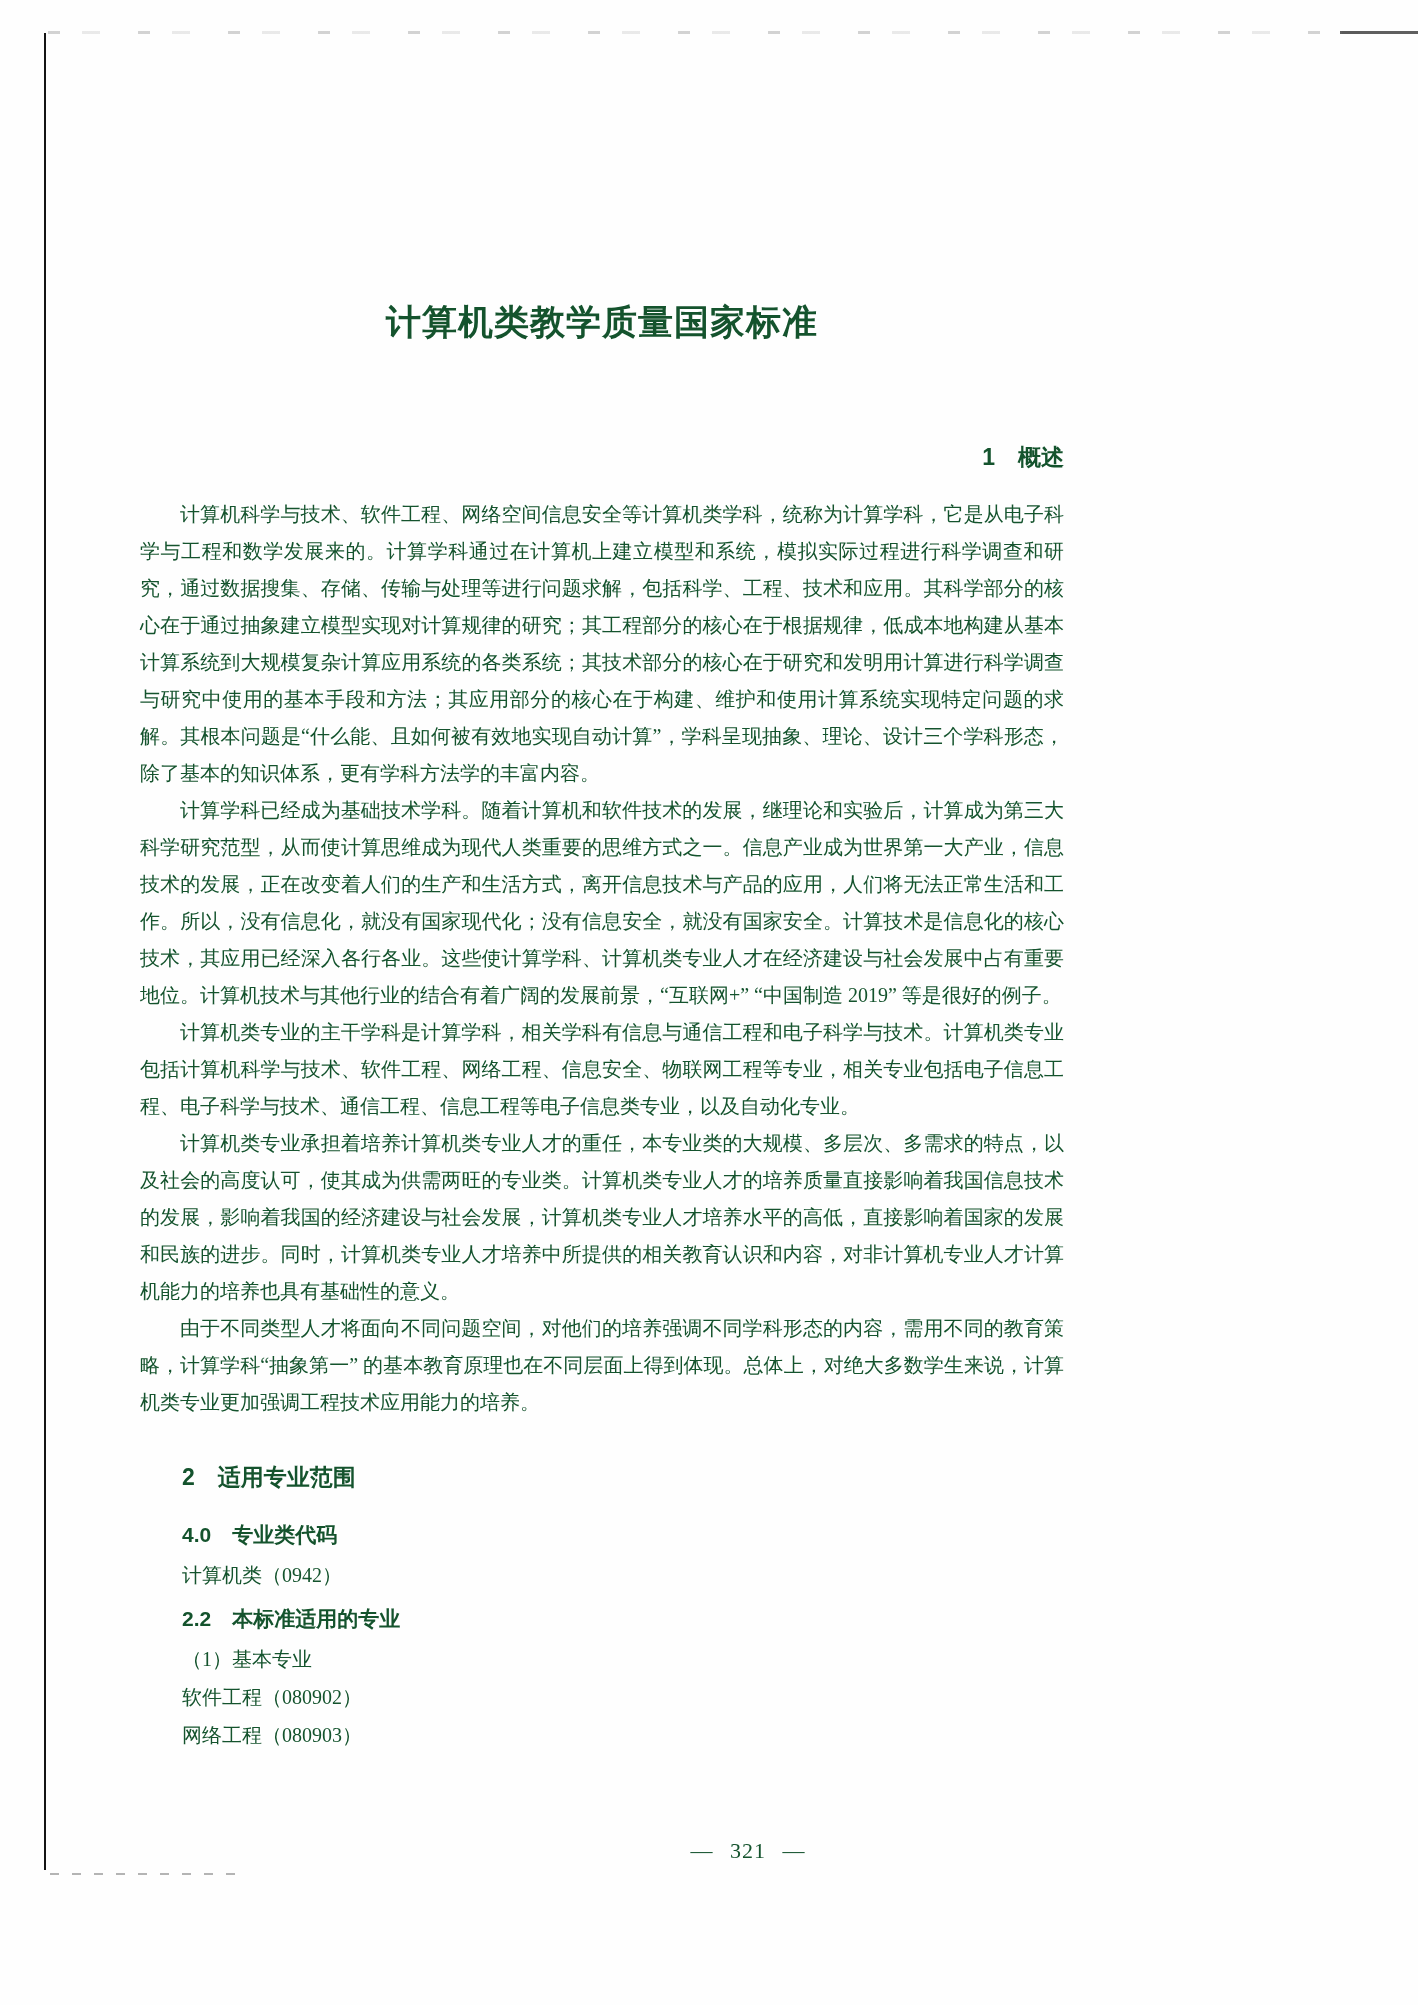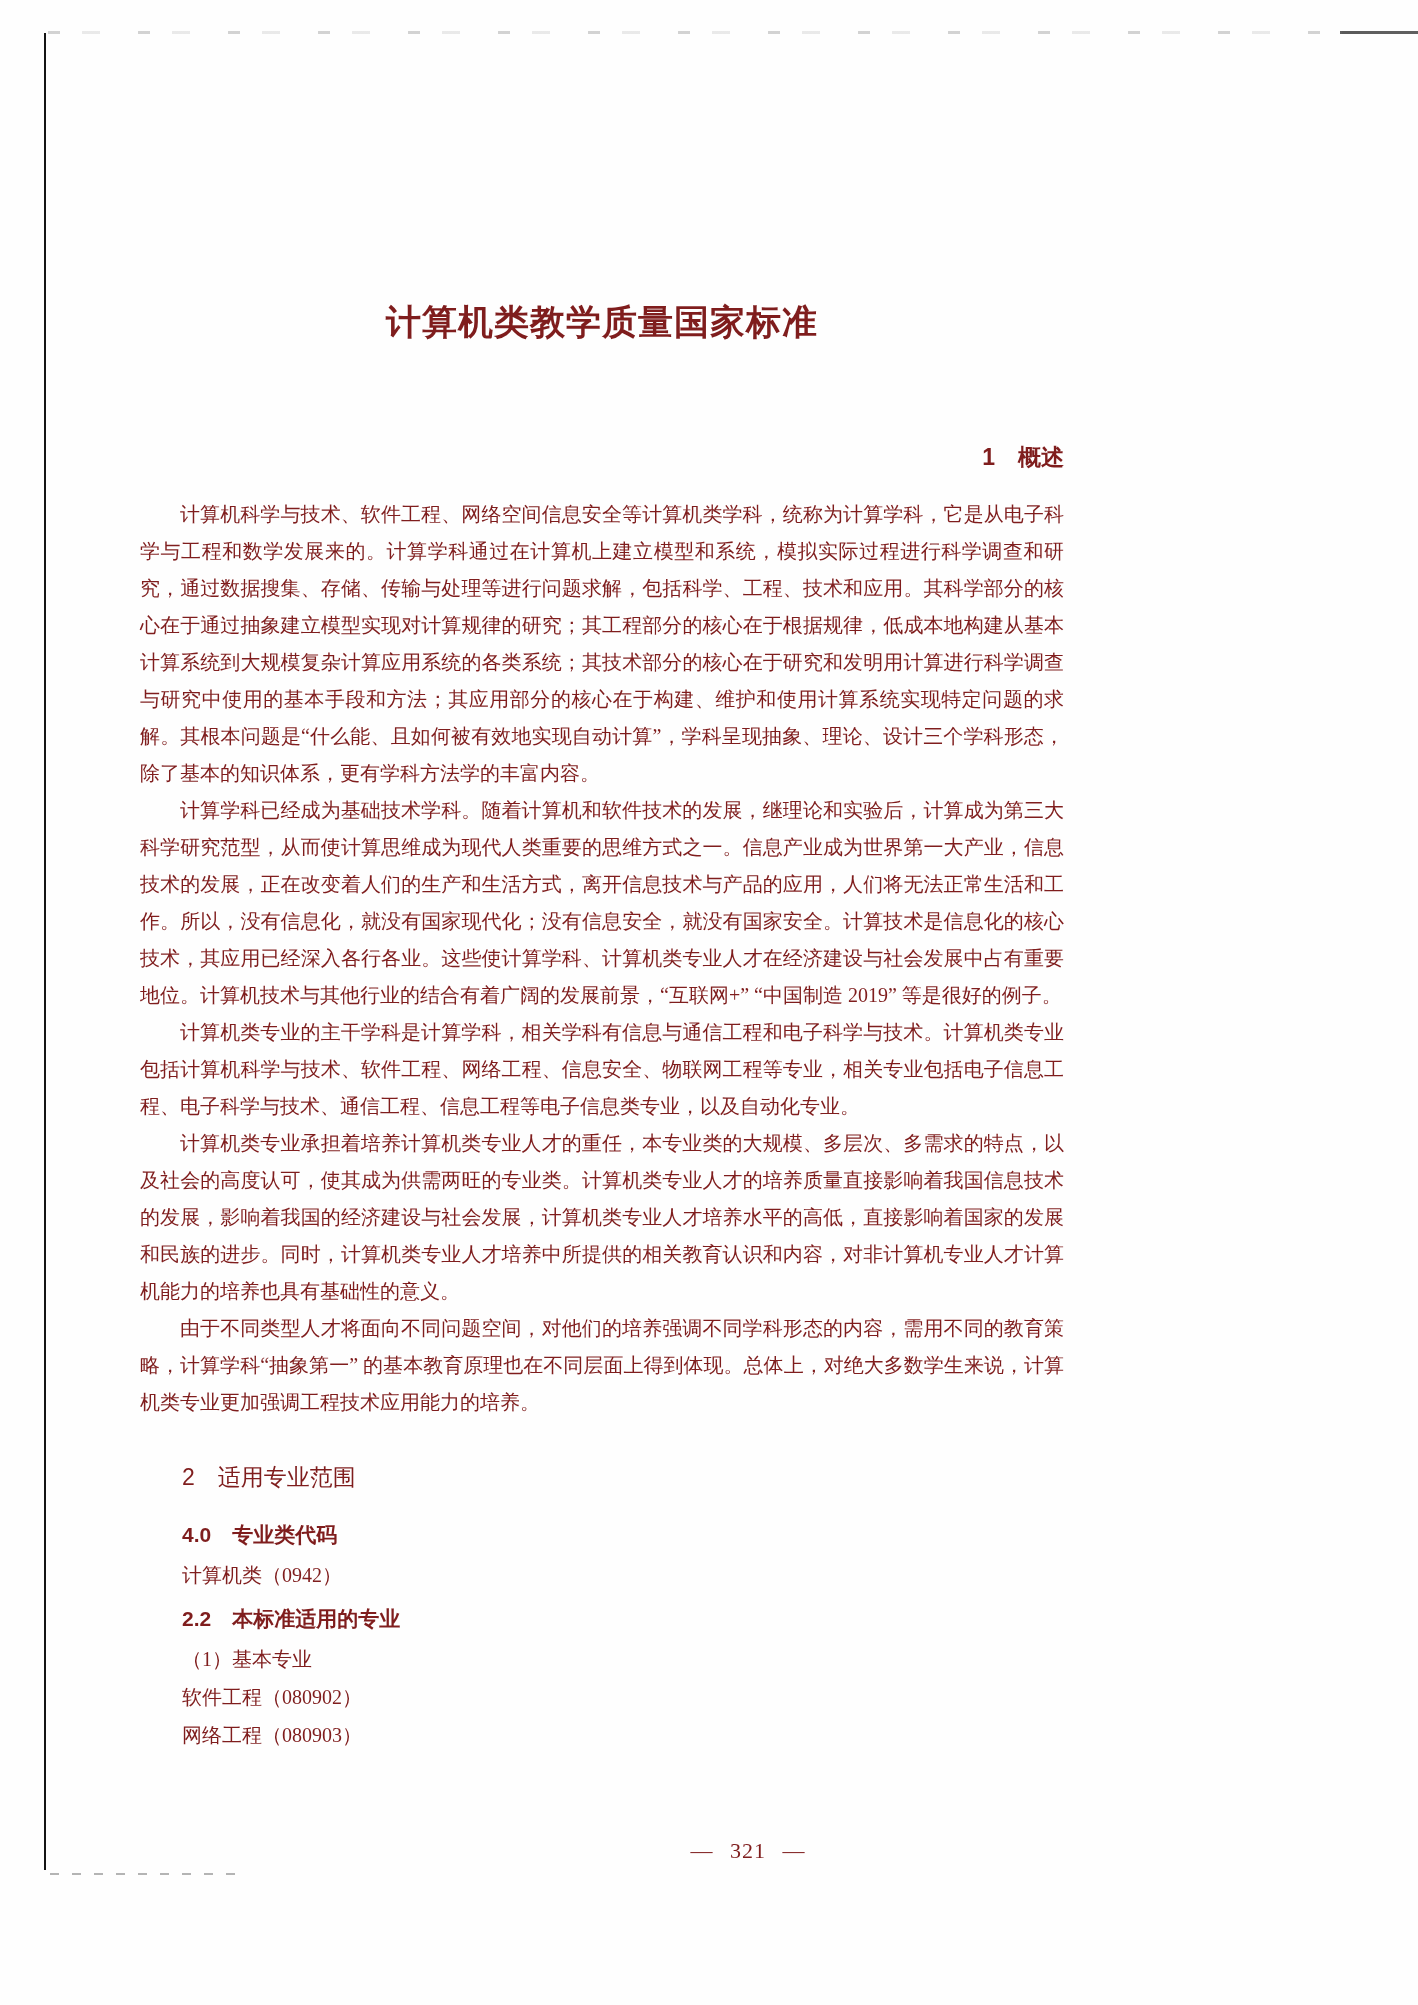--- a/index.html
+++ b/index.html
@@ -7,21 +7,21 @@
     padding: 0;
     background: #ffffff;
   }
   .page {
     position: relative;
     width: 1418px;
     height: 2005px;
     background: #fefefe;
     overflow: hidden;
     font-family: "Liberation Serif", "DejaVu Serif", serif;
-    color: #7f1d1d;
+    color: #14532d;
   }
   
   .top-dash-line {
     position: absolute;
     left: 48px;
     top: 31px;
     width: 1330px;
     height: 3px;
     background: repeating-linear-gradient(90deg,
       rgba(110,110,110,0.30) 0 12px,
@@ -78,21 +78,21 @@
     font-size: 23px;
     line-height: 30px;
     font-weight: bold;
     text-align: right;
   }
   .sec2-heading {
     margin: 40px 0 0 42px;
     font-family: "Liberation Sans", "DejaVu Sans", sans-serif;
     font-size: 23px;
     line-height: 32px;
-    font-weight: normal;
+    font-weight: bold;
   }
   .sub-heading {
     margin: 28px 0 0 42px;
     font-family: "Liberation Sans", "DejaVu Sans", sans-serif;
     font-size: 21px;
     line-height: 28px;
     font-weight: bold;
   }
   .sub-heading.tight {
     margin-top: 16px;

